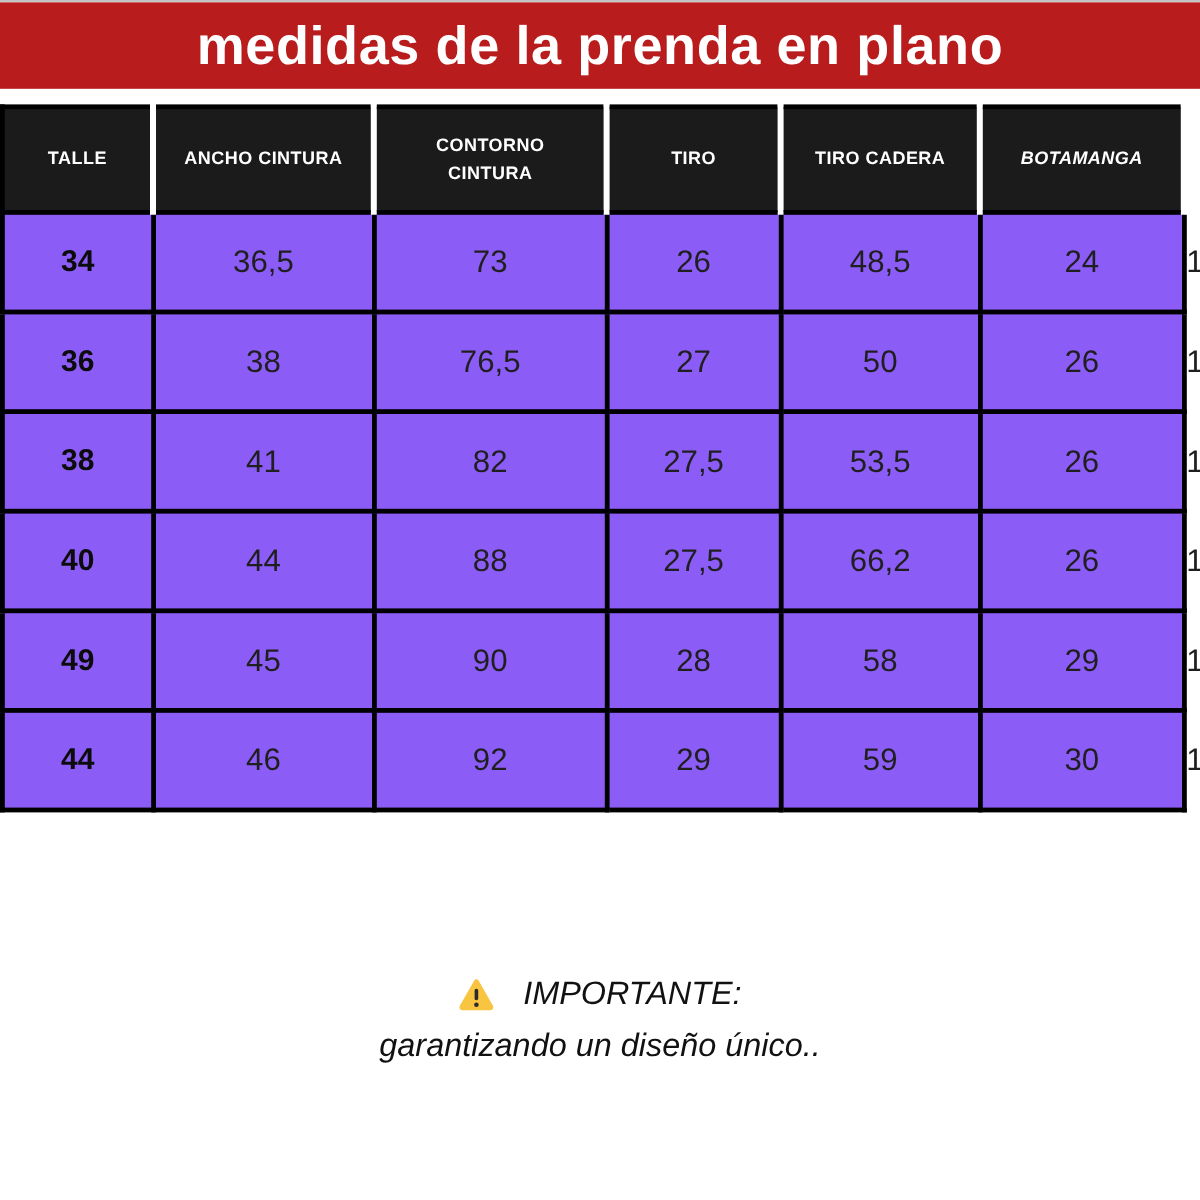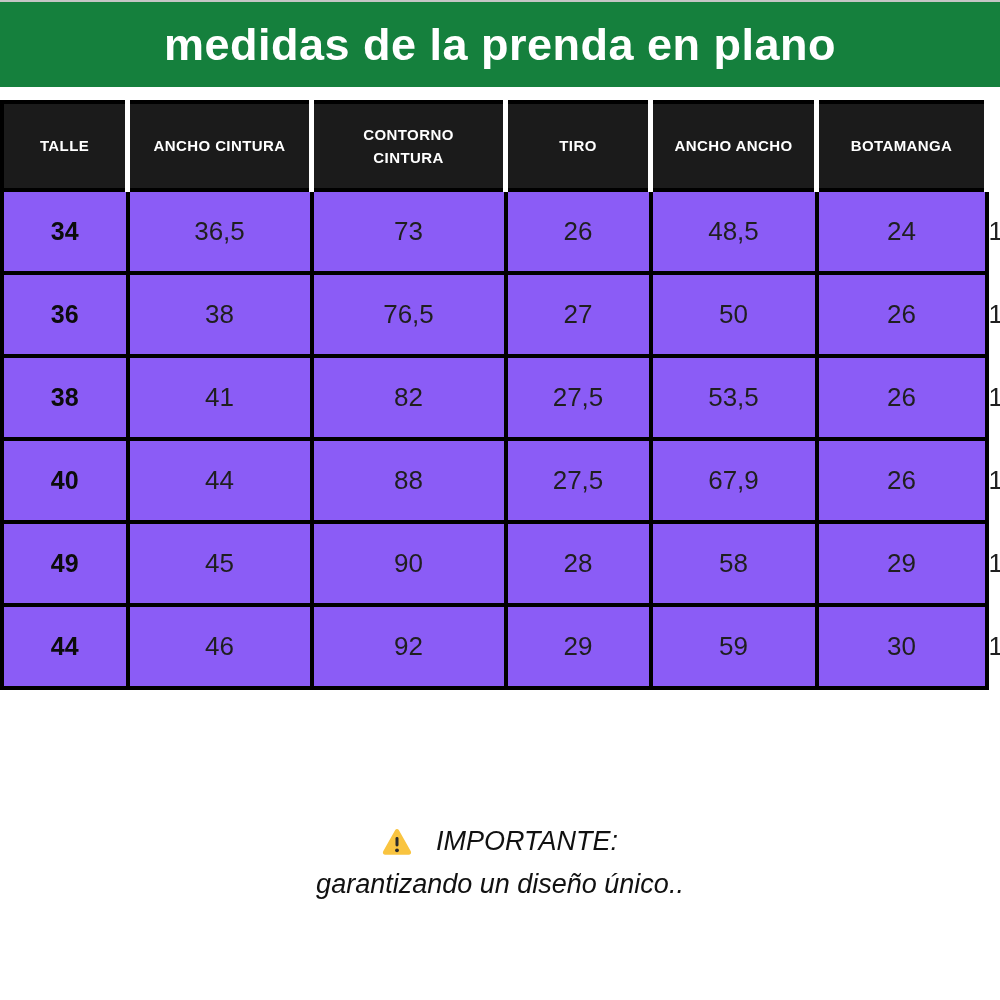--- a/index.html
+++ b/index.html
@@ -11,22 +11,22 @@
     height: 1000px;
     background: #ffffff;
     font-family: "Liberation Sans", "DejaVu Sans", sans-serif;
     overflow: hidden;
   }
   .top-edge {
     height: 2px;
     background: #c5c5c5;
   }
   .banner {
-    height: 85px;
-    background: #15803d;
+    height: 72px;
+    background: #b91c1c;
     display: flex;
     align-items: center;
     justify-content: center;
   }
   .banner h1 {
     margin: 0;
     color: #ffffff;
     font-size: 45px;
     font-weight: 700;
     letter-spacing: 0.5px;
@@ -70,21 +70,21 @@
     font-weight: 700;
     font-size: 25px;
     color: #0c0c0c;
   }
   
   .size-table th:nth-child(1) { width: 93px;  }
   .size-table th:nth-child(2) { width: 151px; }
   .size-table th:nth-child(3) { width: 161px; }
   .size-table th:nth-child(4) { width: 112px; }
   .size-table th:nth-child(5) { width: 133px; }
-  .size-table th:nth-child(6) { width: 137px; }
+  .size-table th:nth-child(6) { width: 137px; font-style: italic; }
   .size-table th:nth-child(7) { width: auto;  }
   .note {
     margin-top: 133px;
     text-align: center;
     font-style: italic;
     color: #111111;
     font-size: 27px;
     line-height: 37px;
   }
   .note-heading {
@@ -107,21 +107,21 @@
   <h1>medidas de la prenda en plano</h1>
 </header>
 
 <table class="size-table">
   <thead>
     <tr>
         <th>TALLE</th>
         <th>ANCHO CINTURA</th>
         <th>CONTORNO CINTURA</th>
         <th>TIRO</th>
-        <th>ANCHO ANCHO</th>
+        <th>TIRO CADERA</th>
         <th>BOTAMANGA</th>
         <th>LARGO TOTAL</th>
       </tr>
   </thead>
   <tbody>
       <tr>
         <td>34</td>
         <td>36,5</td>
         <td>73</td>
         <td>26</td>
@@ -145,21 +145,21 @@
         <td>27,5</td>
         <td>53,5</td>
         <td>26</td>
         <td>112</td>
       </tr>
       <tr>
         <td>40</td>
         <td>44</td>
         <td>88</td>
         <td>27,5</td>
-        <td>67,9</td>
+        <td>66,2</td>
         <td>26</td>
         <td>113</td>
       </tr>
       <tr>
         <td>49</td>
         <td>45</td>
         <td>90</td>
         <td>28</td>
         <td>58</td>
         <td>29</td>

